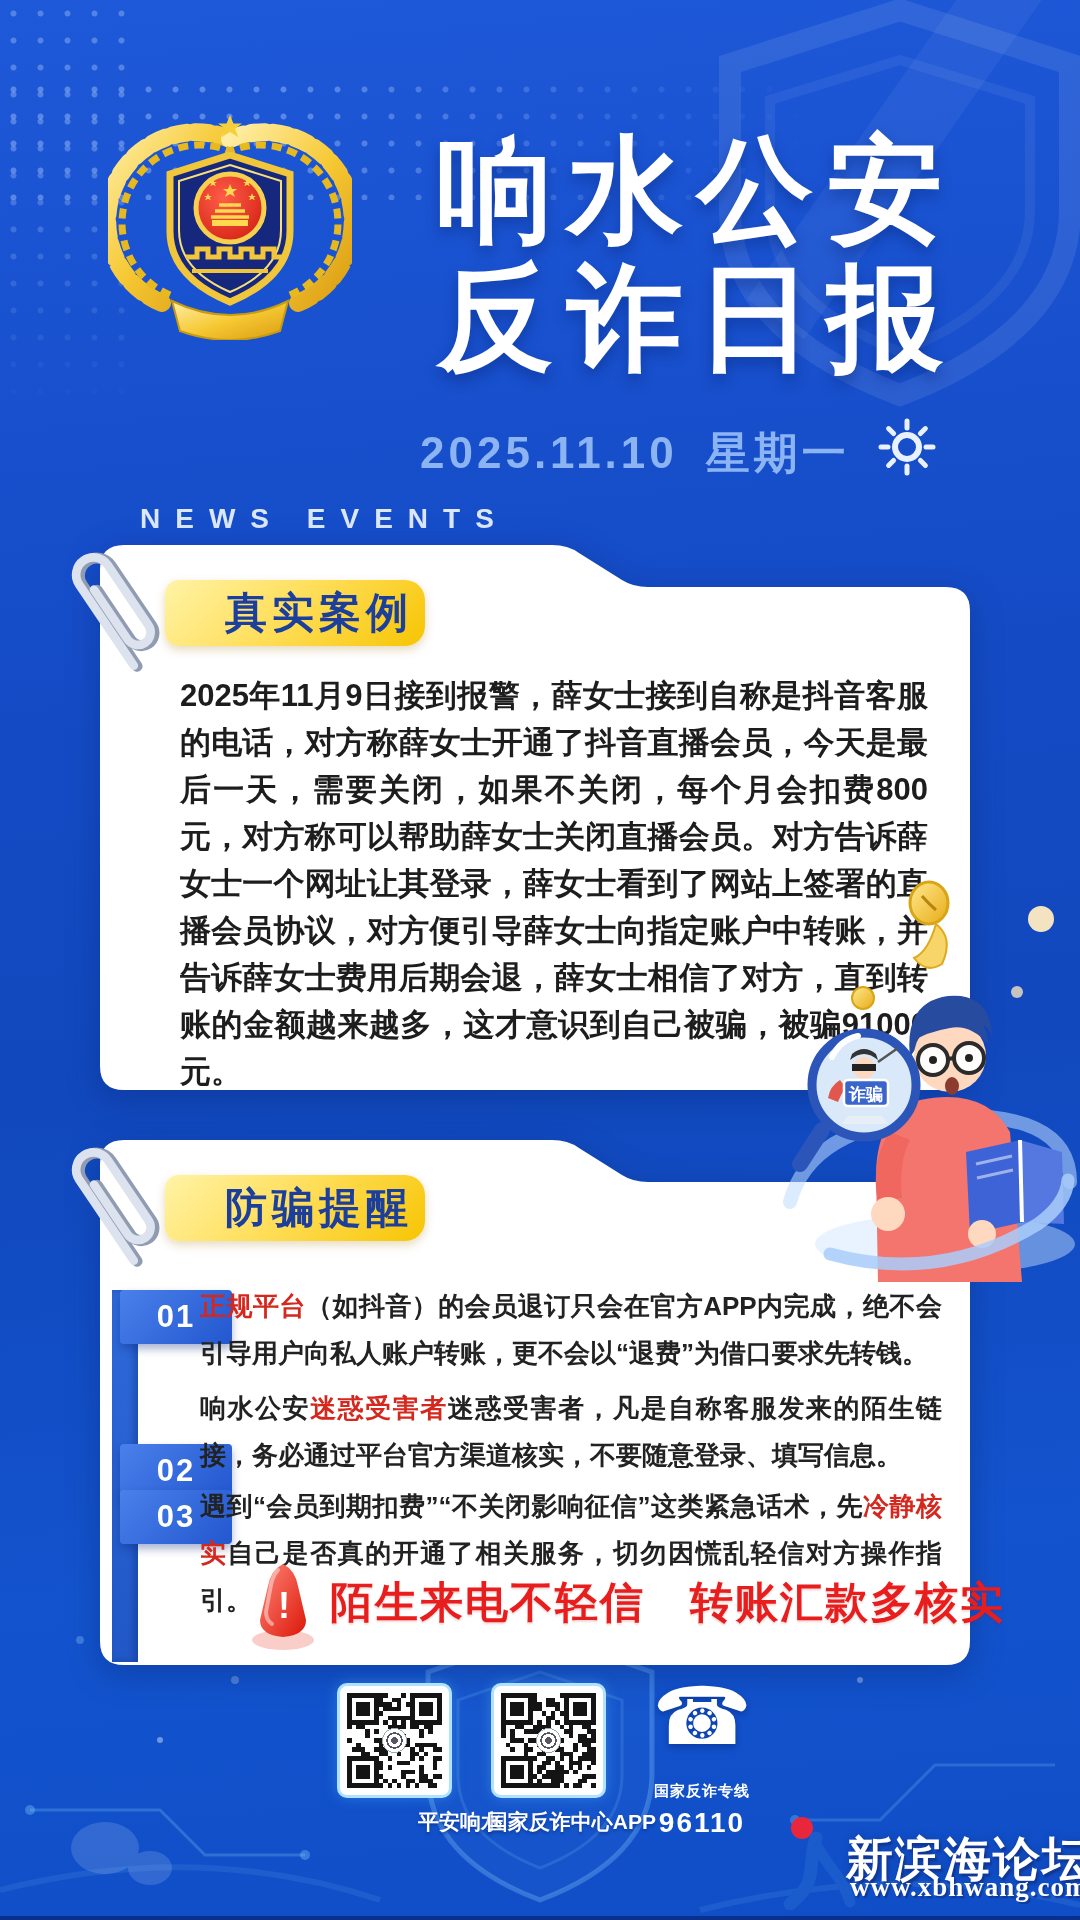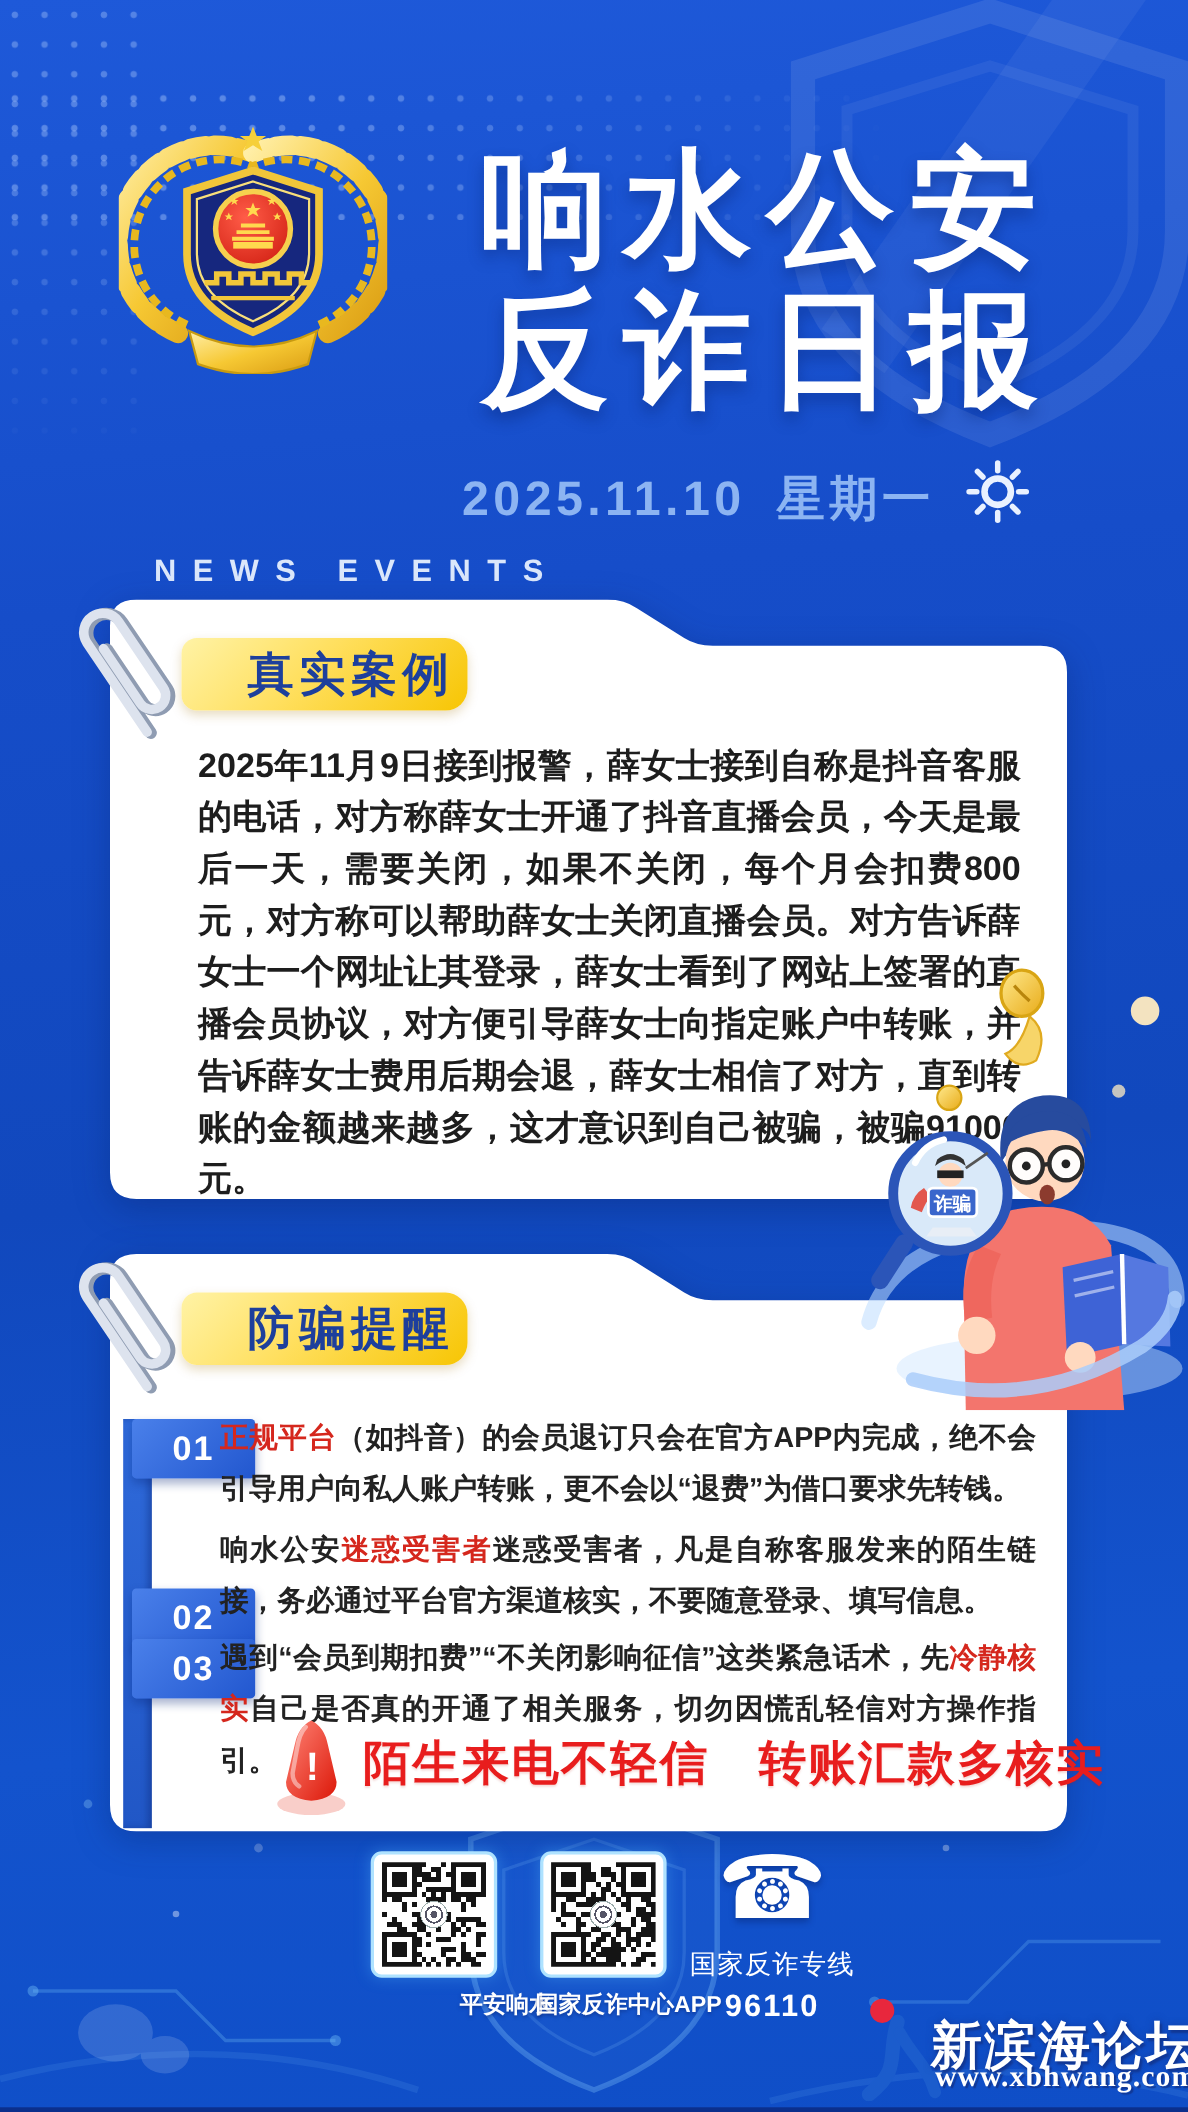--- a/index.html
+++ b/index.html
@@ -50,21 +50,21 @@
   .tip-text .hl{color:#d5271d;font-weight:800;}
   .warning-text{left:330px;top:1574px;font-size:43px;font-weight:900;color:#e81d1d;
     letter-spacing:2px;white-space:nowrap;text-shadow:0 2px 2px rgba(180,20,10,.15);}
   
   .qr-box{width:115px;height:115px;background:#ffffff;border:3px solid #aee2ff;
     border-radius:10px;box-sizing:border-box;padding:7px;box-shadow:0 0 14px rgba(90,190,255,.35);}
   .qr-label{top:1808px;width:215px;text-align:right;font-size:21px;font-weight:700;color:#ffffff;
     text-shadow:0 2px 3px rgba(10,35,110,.5);white-space:nowrap;}
   .phone-block{left:626px;top:1676px;width:152px;text-align:center;color:#fff;}
   .phone-glyph{font-size:80px;line-height:82px;color:#ffffff;text-shadow:0 3px 6px rgba(5,30,100,.4);}
-  .phone-label{margin-top:12px;font-size:24px;font-weight:400;letter-spacing:1px;white-space:nowrap;}
+  .phone-label{margin-top:24px;font-size:15px;font-weight:700;letter-spacing:1px;white-space:nowrap;}
   .phone-number{margin-top:6px;font-size:28px;font-weight:800;letter-spacing:2px;}
   
   .wm-name{left:846px;top:1828px;font-size:47px;font-weight:900;color:#fff;letter-spacing:2px;
     white-space:nowrap;text-shadow:2px 3px 2px rgba(18,52,140,.85),0 0 7px rgba(18,52,140,.6);}
   .wm-url{left:850px;top:1872px;font-size:27px;font-weight:700;color:#fff;
     font-family:"Liberation Serif","DejaVu Serif",serif;letter-spacing:1px;white-space:nowrap;
     text-shadow:2px 2px 1px rgba(18,52,140,.85);}
 </style>
 </head>
 <body>

